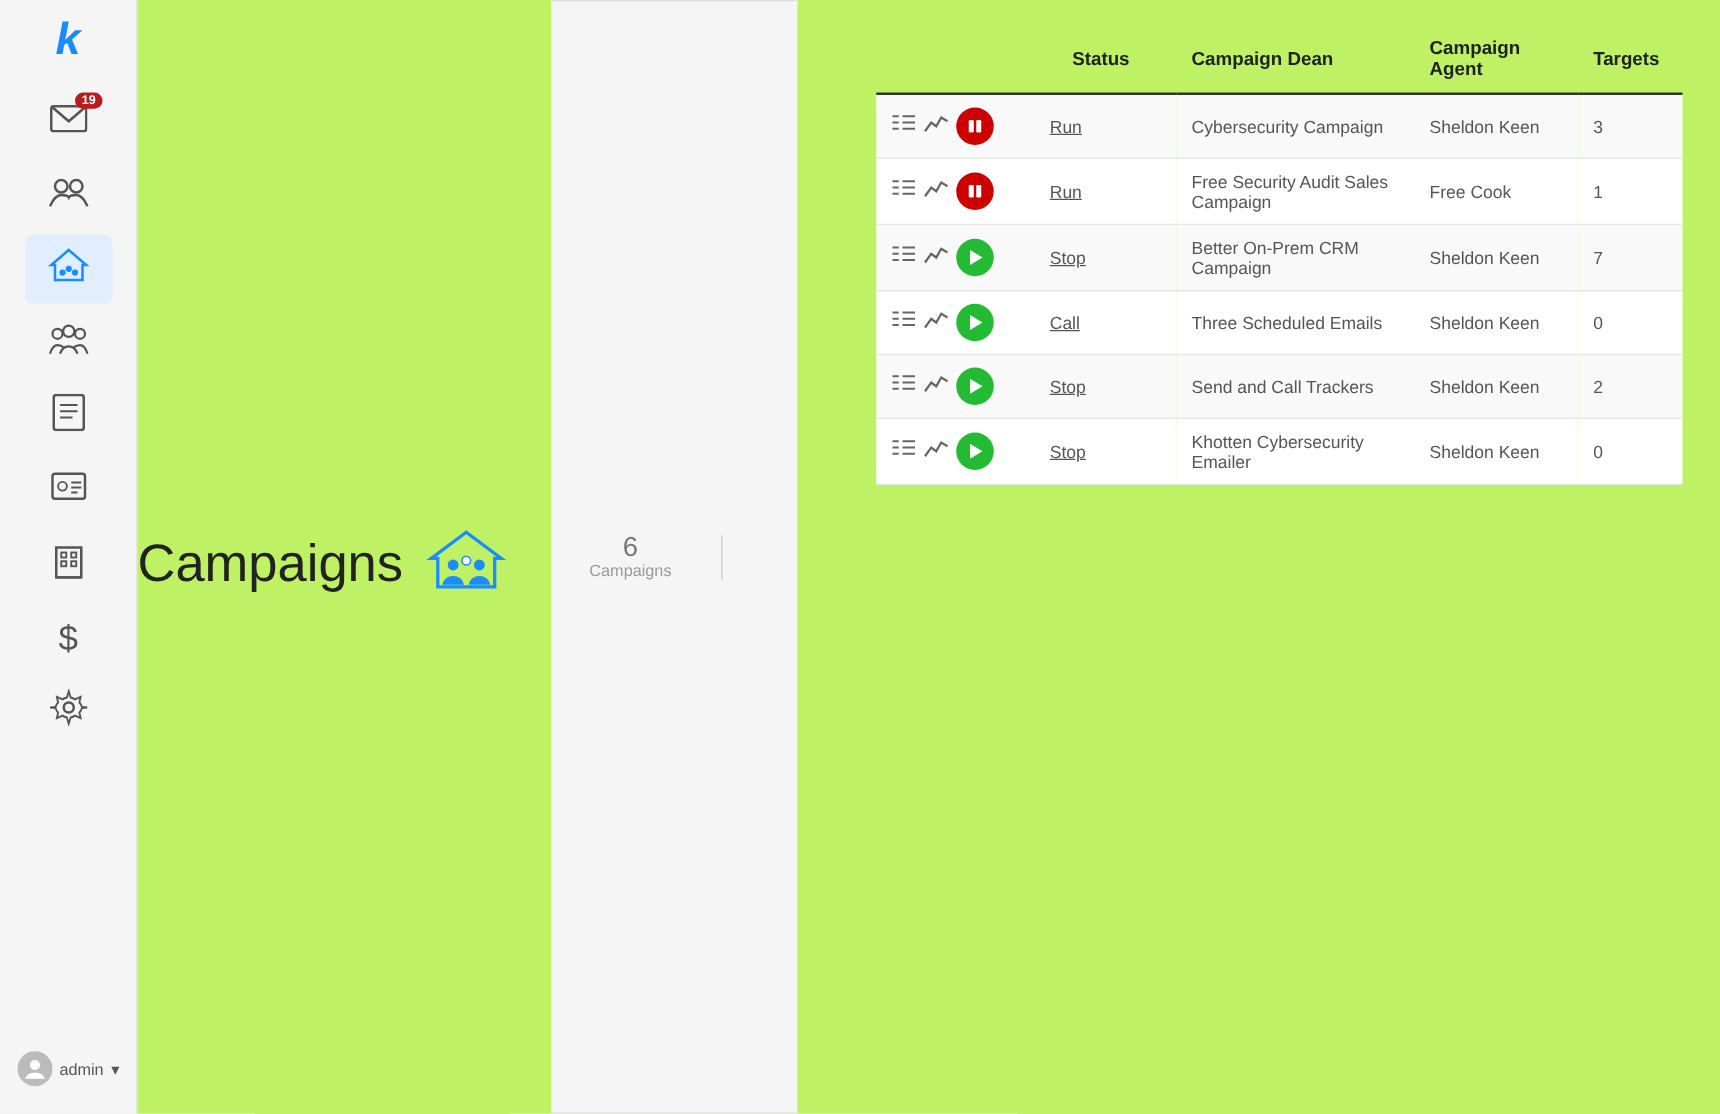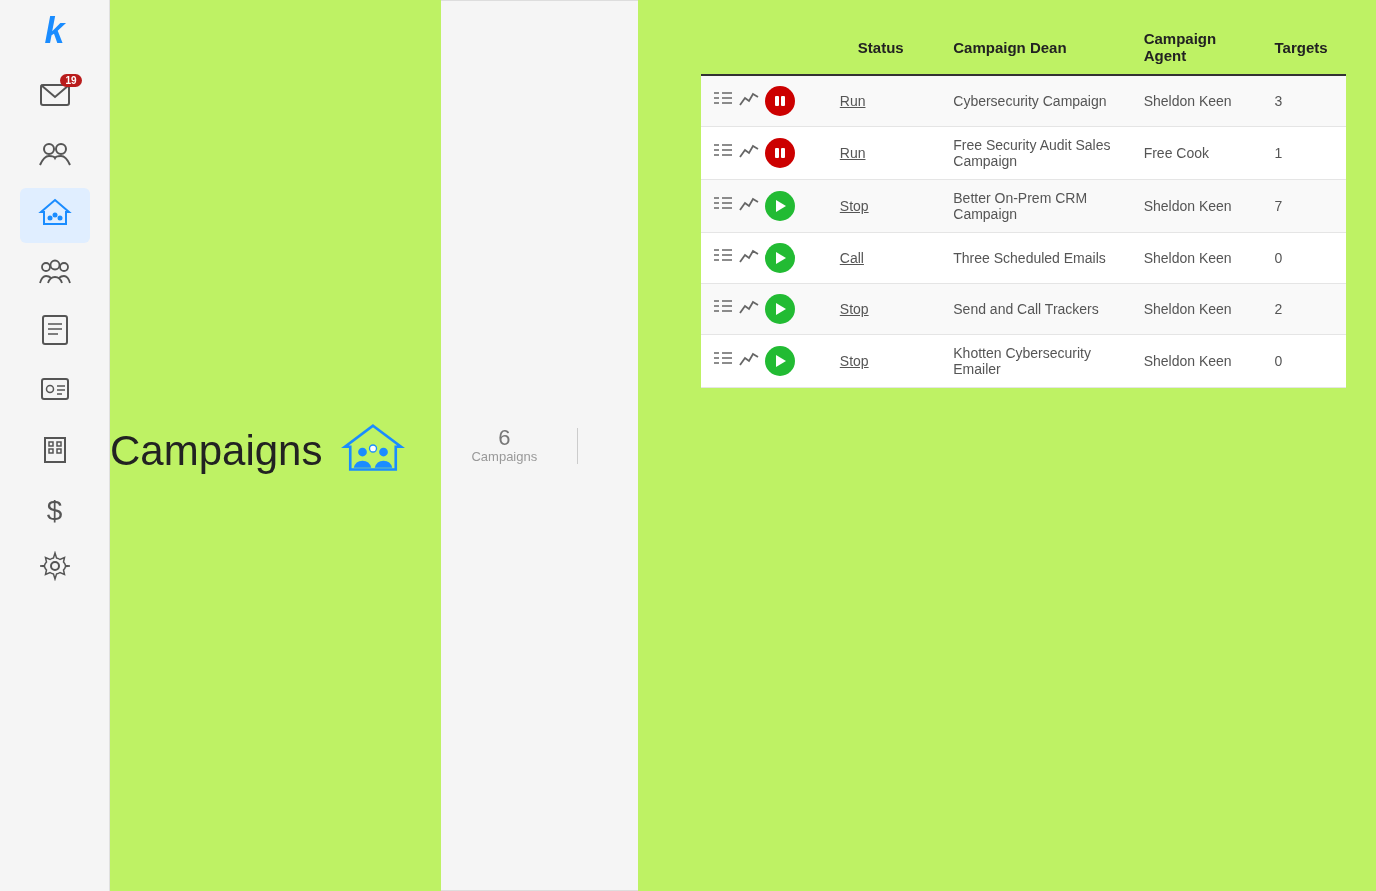--- a/index.html
+++ b/index.html
@@ -316,20 +316,32 @@
 
   <div class="sidebar-item">
     <span class="sidebar-icon">
       <svg width="30" height="30" viewBox="0 0 30 30" xmlns="http://www.w3.org/2000/svg">
         <circle cx="15" cy="15" r="4" stroke="#555" stroke-width="2" fill="none"></circle>
         <path d="M15 2 L16.5 7 Q18.5 7.5 20 8.5 L24.5 6.5 L23.5 11 Q25 12.5 25.5 14.5 L30 15 L25.5 15.5 Q25 17.5 23.5 19 L24.5 23.5 L20 21.5 Q18.5 22.5 16.5 23 L15 28 L13.5 23 Q11.5 22.5 10 21.5 L5.5 23.5 L6.5 19 Q5 17.5 4.5 15.5 L0 15 L4.5 14.5 Q5 12.5 6.5 11 L5.5 6.5 L10 8.5 Q11.5 7.5 13.5 7 Z" stroke="#555" stroke-width="1.5" fill="none"></path>
       </svg>
     </span>
   </div>
 
+  <div class="sidebar-bottom">
+    <div class="sidebar-user">
+      <div class="user-avatar">
+        <svg width="18" height="18" viewBox="0 0 18 18" xmlns="http://www.w3.org/2000/svg">
+          <circle cx="9" cy="6" r="4" fill="#fff"></circle>
+          <path d="M1 17 Q3 12 9 12 Q15 12 17 17" fill="#fff"></path>
+        </svg>
+      </div>
+      <span>admin</span>
+      <span>▾</span>
+    </div>
+  </div>
 </nav>
 
 <main class="main">
 
   <div class="page-header">
     <span class="page-title-text">Campaigns</span>
     <span>
       <svg class="campaigns-icon-svg" viewBox="0 0 80 60" xmlns="http://www.w3.org/2000/svg">
 
         <path d="M40 4 L72 28 L66 28 L66 54 L14 54 L14 28 L8 28 Z" stroke="#1a8cff" stroke-width="3" fill="none"></path>

